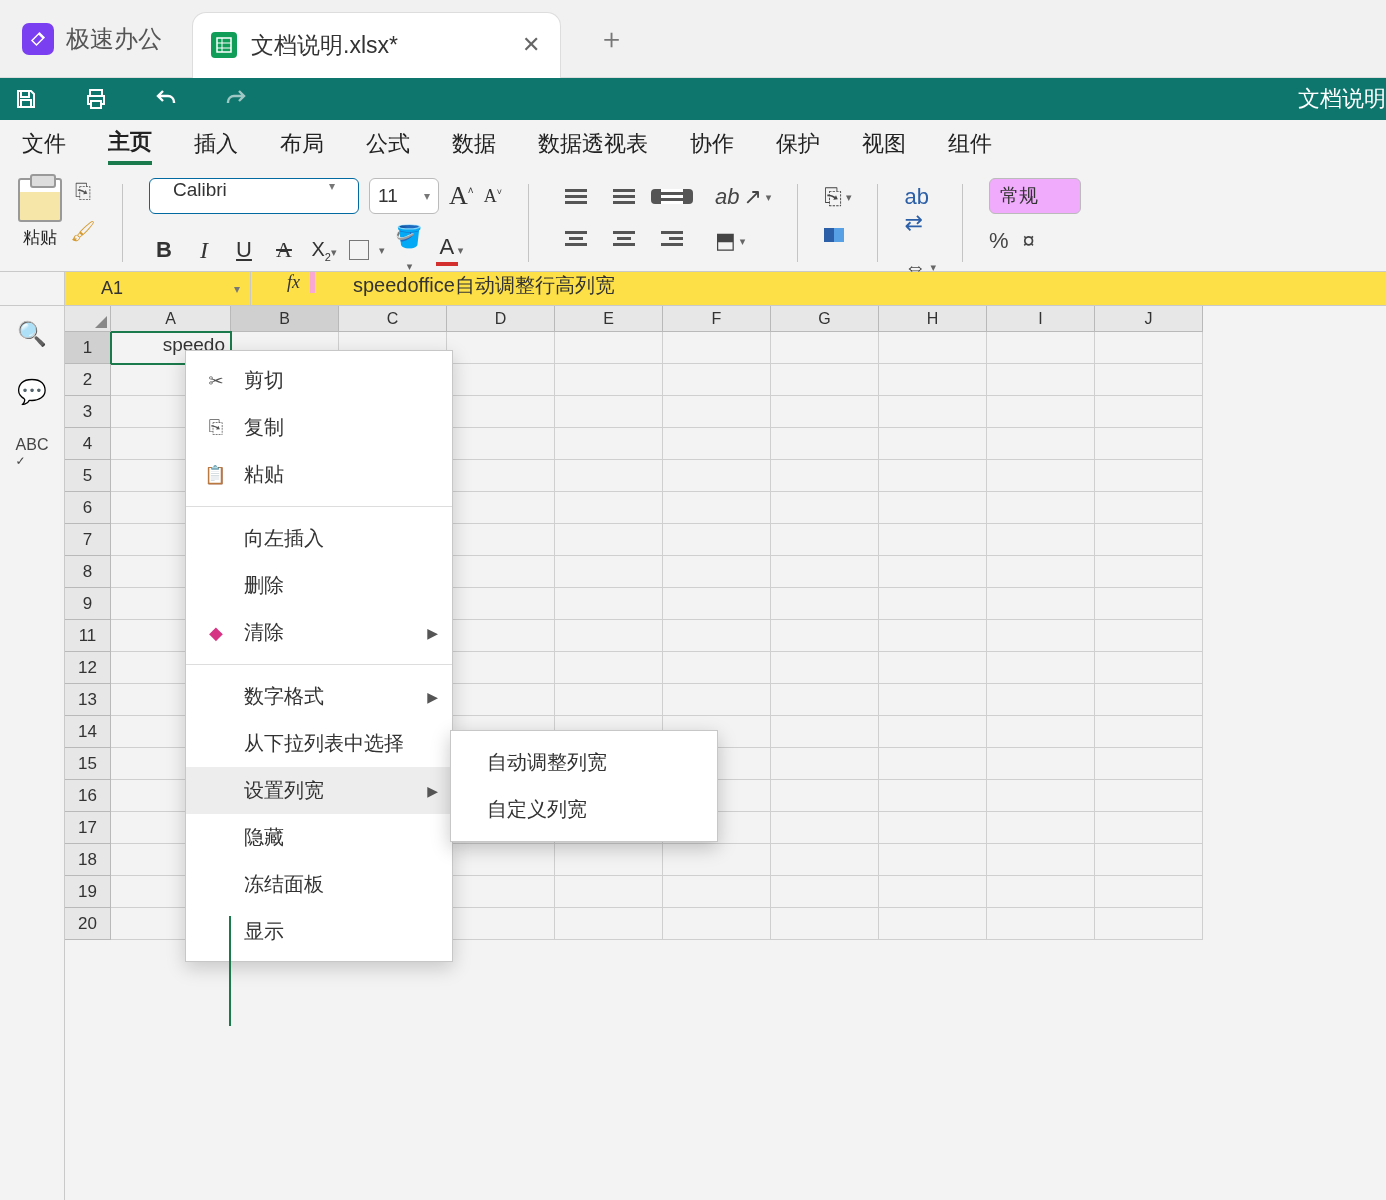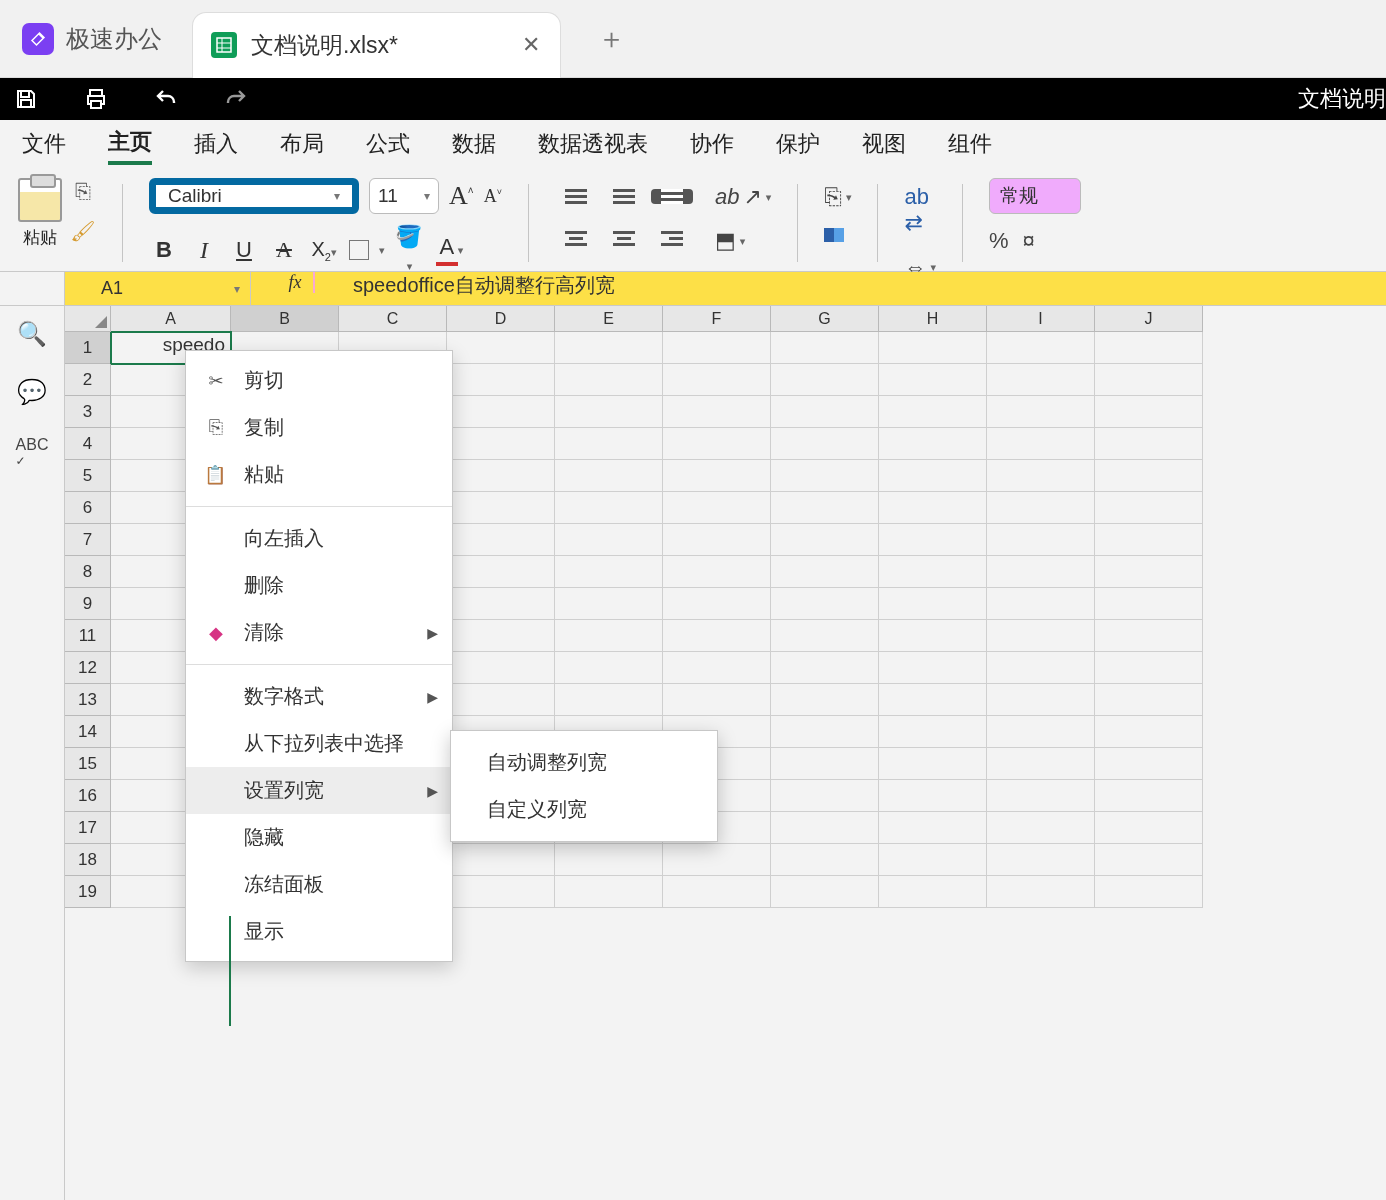--- a/index.html
+++ b/index.html
@@ -11,21 +11,21 @@
 .app-logo { width: 32px; height: 32px; background: #7b3ff2; border-radius: 7px; display: flex; align-items: center; justify-content: center; }
 .app-logo svg { width: 18px; height: 18px; fill: #fff; }
 .home-label { font-size: 24px; color: #555; }
 .doc-tab { display: flex; align-items: center; gap: 14px; background: #fff; height: 66px; margin-top: 12px; padding: 0 20px 0 18px; border-radius: 14px 14px 0 0; border: 1px solid #ddd; border-bottom: none; }
 .sheet-icon { width: 26px; height: 26px; background: #0f9d58; border-radius: 4px; display:flex;align-items:center;justify-content:center;color:#fff;font-size:14px; }
 .doc-title { font-size: 23px; color: #333; }
 .close-x { font-size: 22px; color: #666; cursor: pointer; margin-left: 110px; }
 .new-tab { font-size: 28px; color: #777; margin-left: 36px; cursor: pointer; }
 
 
-.qa-bar { height: 42px; background: #000000; display: flex; align-items: center; padding: 0 14px; gap: 46px; position: relative; }
+.qa-bar { height: 42px; background: #0f766e; display: flex; align-items: center; padding: 0 14px; gap: 46px; position: relative; }
 .qa-right { position: absolute; right: 0; color: #fff; font-size: 22px; }
 .qa-icon { color: #fff; display:flex; align-items:center; }
 .qa-icon svg { width:24px; height:24px; fill:#fff; }
 
 
 .menu-row { height: 52px; background: #f3f3f3; display: flex; align-items: center; padding: 0 22px; gap: 42px; font-size: 22px; color: #222; }
 .menu-item { cursor: pointer; padding-bottom: 4px; }
 .menu-item.active { border-bottom: 4px solid #1b7a4b; font-weight: 600; }
 
 
@@ -33,21 +33,21 @@
 .paste-block { display:flex; gap:8px; align-items:flex-start; }
 .paste-big { display:flex;flex-direction:column;align-items:center; gap:4px;}
 .clipboard-icon { width:44px;height:44px; border:2px solid #999; border-radius:3px; background:linear-gradient(#fff 30%,#f6e7a8 30%); position:relative; }
 .clipboard-icon::before{content:"";position:absolute;left:10px;top:-6px;width:22px;height:10px;border:2px solid #999;border-radius:3px;background:#ddd;}
 .paste-label{font-size:17px;color:#222;}
 .mini-col{display:flex;flex-direction:column;gap:14px;}
 .mini-ic{width:26px;height:26px;display:flex;align-items:center;justify-content:center;font-size:20px;color:#555;}
 .vsep { width:1px; height:78px; background:#c4c4c4; margin:6px 4px 0; }
 
 .font-row, .font-row2 { display:flex; align-items:center; gap:10px; }
-.font-name { width:210px; height:36px; border:7px solid #0369a1; border-radius:6px; display:flex;align-items:center; padding:0 12px; font-size:19px; background:#fff; justify-content:space-between; }
+.font-name { width:210px; height:36px; border:1px solid #0369a1; border-radius:6px; display:flex;padding:0 23px; font-size:19px; background:#fff; justify-content:space-between; }
 .font-size { width:70px; height:36px; border:1px solid #bbb; border-radius:6px; display:flex;align-items:center;justify-content:space-between; padding:0 8px; font-size:19px; background:#fff; }
 .chev{font-size:12px;color:#777;}
 .bigA{font-size:26px;font-family:serif;}
 .smA{font-size:18px;font-family:serif;}
 .fmt-btn{width:30px;text-align:center;font-size:22px;}
 .bold{font-weight:700;}
 .ital{font-style:italic;font-family:serif;font-size:24px;}
 .uline{text-decoration:underline;}
 .strik{text-decoration:line-through;font-family:serif;}
 .sub-x{font-size:20px;}
@@ -61,21 +61,21 @@
 .ag.sel span{background:#fff;}
 
 .ribbon-icn{font-size:22px;color:#444;display:flex;align-items:center;gap:4px;}
 .tiny-chev{font-size:11px;color:#666;}
 .format-dd{width:92px;height:36px;border:1px solid #bbb;border-radius:6px;display:flex;align-items:center;padding:0 10px;background:#f0abfc;font-size:19px;}
 
 
 .cellref-row{height:34px;display:flex;align-items:flex-start;border-bottom:1px solid #c9c9c9;background:#fde047;gap:26px;}
 .side-gutter{width:65px;background:#f3f3f3;border-right:1px solid #c9c9c9;height:100%;}
 .namebox{width:160px;height:100%;border-right:1px solid #c9c9c9;display:flex;align-items:center;padding:0 10px;font-size:18px;justify-content:space-between;}
-.fx{width:38px;text-align:center;font-style:italic;font-family:serif;font-size:18px;border-right:2px solid #f9a8d4;}
+.fx{width:38px;text-align:center;font-style:italic;font-family:serif;font-size:18px;border-right:5px solid #f9a8d4;}
 .formula{flex:1;padding:0 12px;font-size:20px;}
 
 
 .sheet-area{display:flex;height:calc(1200px - 78px - 42px - 52px - 100px - 34px);position:relative;}
 .left-tools{width:65px;background:#f3f3f3;border-right:1px solid #c9c9c9;display:flex;flex-direction:column;align-items:center;gap:30px;padding-top:14px;}
 .left-tools .tic{font-size:24px;color:#444;}
 .grid-wrap{flex:1;position:relative;overflow:hidden;}
 .col-headers{display:flex;height:26px;}
 .corner{width:46px;background:#e7e7e7;border-right:1px solid #b9b9b9;border-bottom:1px solid #b9b9b9;position:relative;}
 .corner::after{content:"";position:absolute;right:3px;bottom:3px;border:6px solid transparent;border-right-color:#888;border-bottom-color:#888;}
@@ -534,20 +534,33 @@
           <div class="cell colreg"></div>
           <div class="cell colreg"></div>
           <div class="cell colreg"></div>
           <div class="cell colreg"></div>
           <div class="cell colreg"></div>
           <div class="cell colreg"></div>
           <div class="cell colreg"></div>
           <div class="cell colreg"></div>
           <div class="cell colreg"></div>
         </div>
+        <div class="row">
+          <div class="rowh">20</div>
+          <div class="cell colA"></div>
+          <div class="cell colreg"></div>
+          <div class="cell colreg"></div>
+          <div class="cell colreg"></div>
+          <div class="cell colreg"></div>
+          <div class="cell colreg"></div>
+          <div class="cell colreg"></div>
+          <div class="cell colreg"></div>
+          <div class="cell colreg"></div>
+          <div class="cell colreg"></div>
+        </div>
       </div>
   </div>
 </div>
 
 <div class="ctx">
   <div class="ctx-item">
       <span class="ctx-ic">✂</span>
       <span>剪切</span>
     </div>
   <div class="ctx-item">

